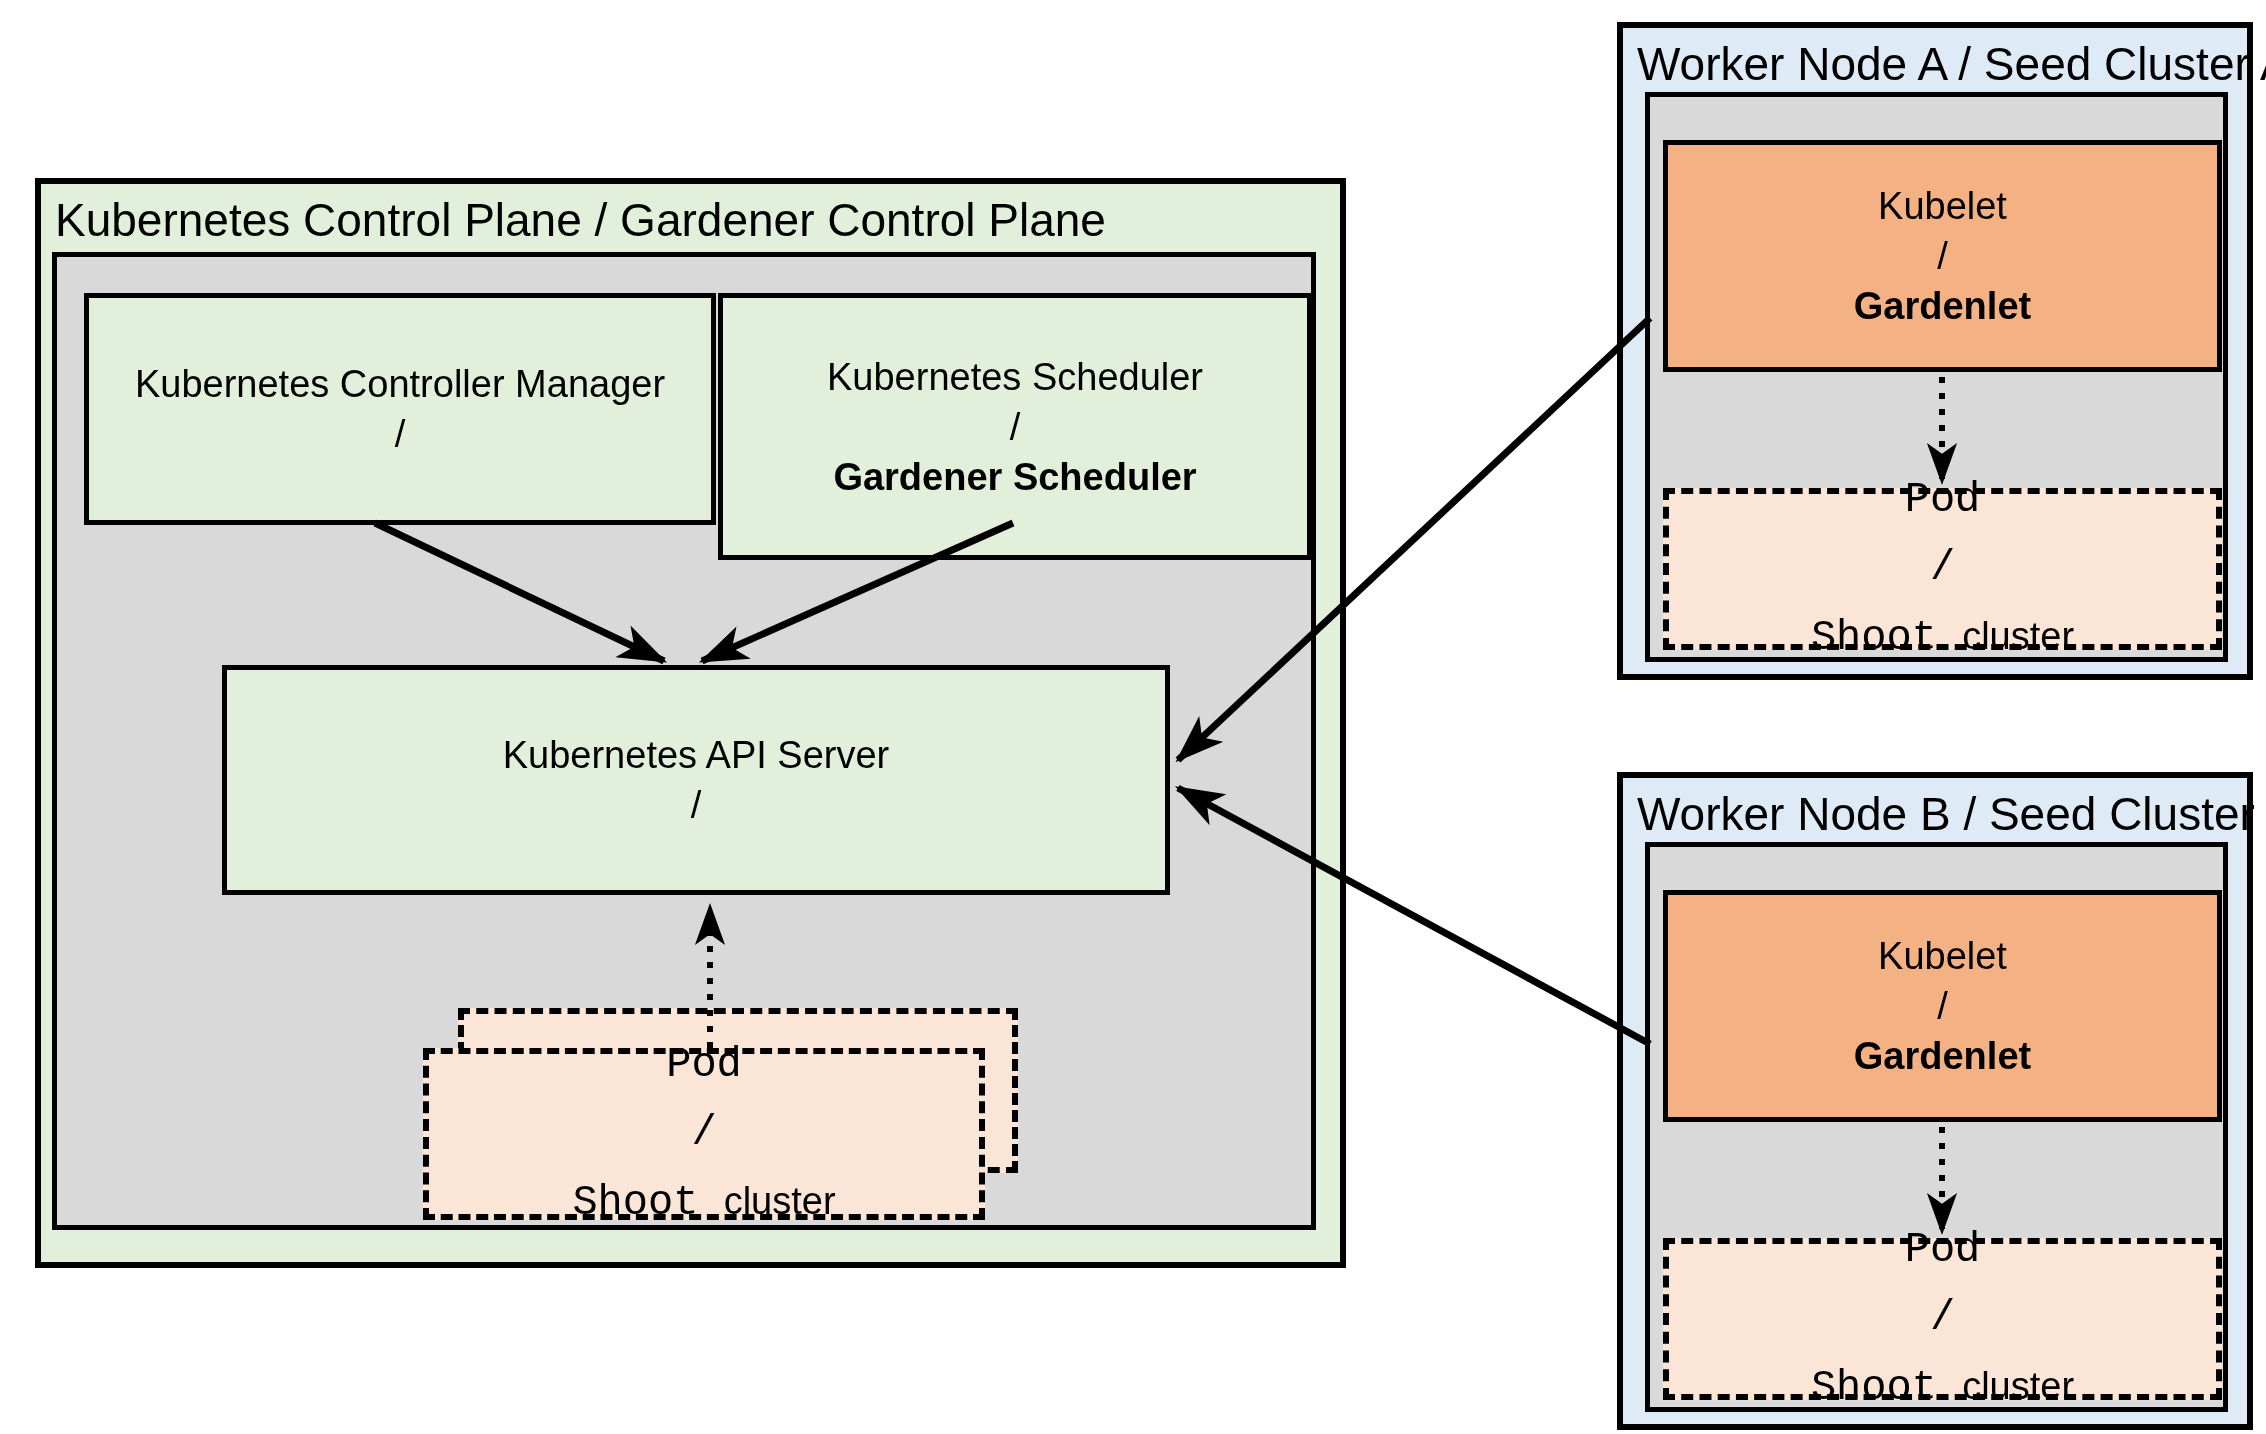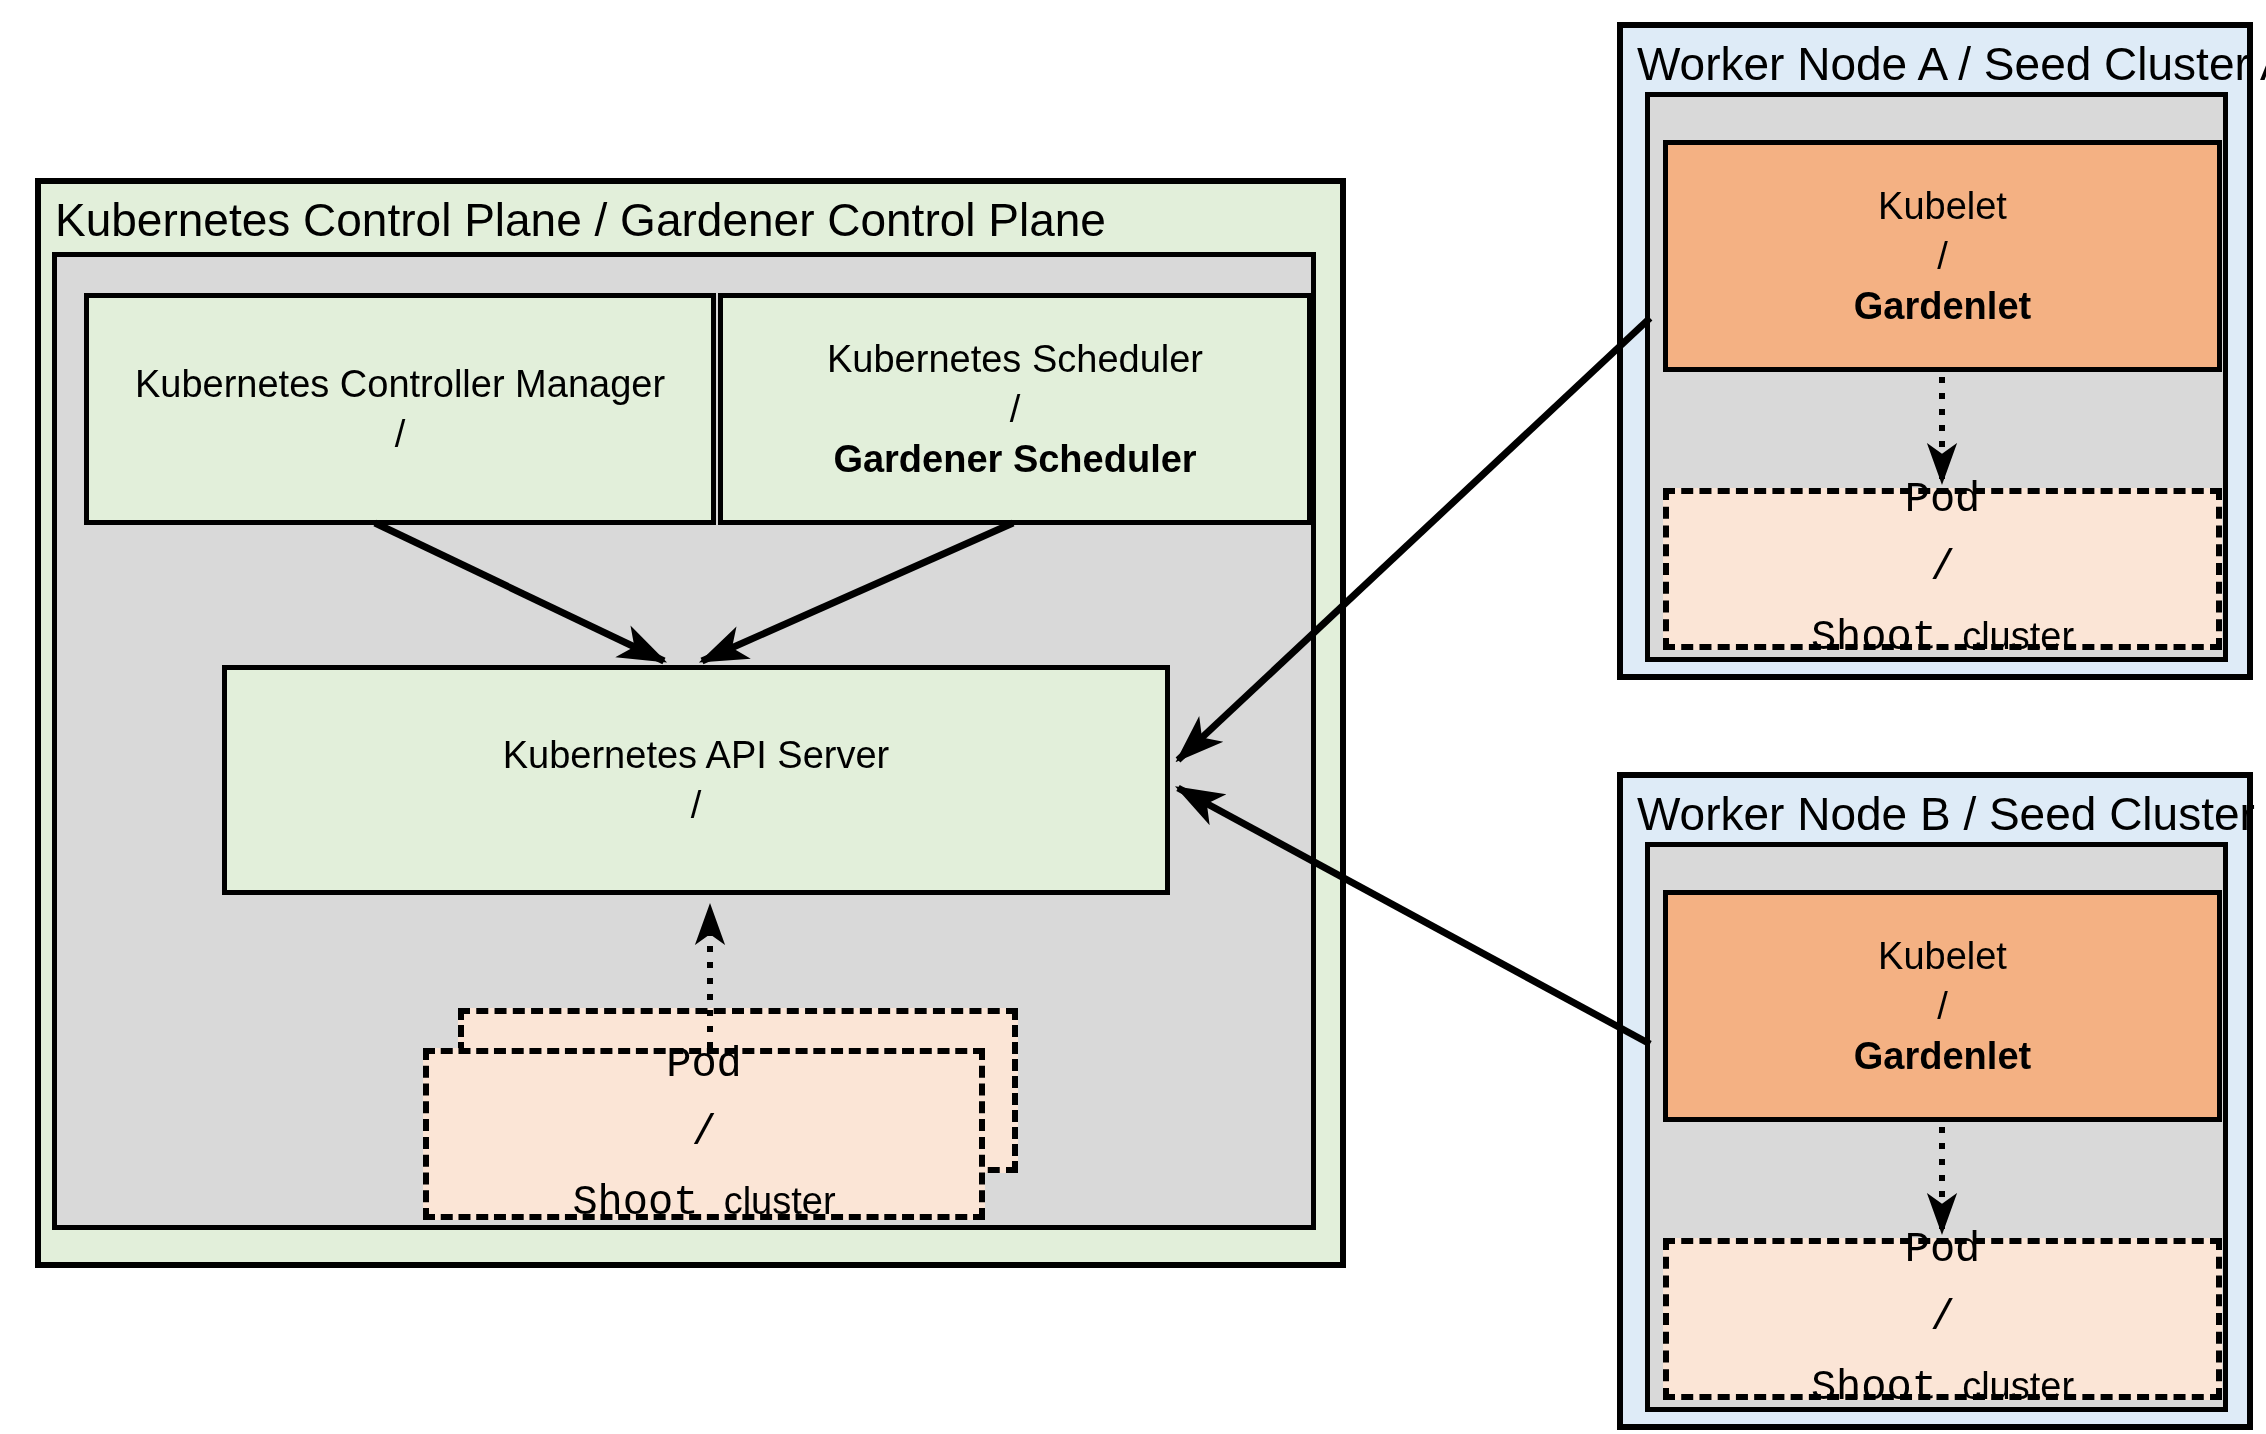--- a/index.html
+++ b/index.html
@@ -42,21 +42,21 @@
   <div class="box solid6 fill-green" style="left:35px;top:178px;width:1311px;height:1090px;">
     <div class="frame-title">Kubernetes Control Plane / Gardener Control Plane</div>
 
     <div class="box solid5 fill-gray" style="left:11px;top:68px;width:1264px;height:978px;">
 
       <div class="box solid5 fill-green center-label" style="left:27px;top:36px;width:632px;height:232px;">
         <div class="label-line">Kubernetes Controller Manager</div>
         <div class="label-line">/</div>
       </div>
 
-      <div class="box solid5 fill-green center-label" style="left:661px;top:36px;width:594px;height:232px;">
+      <div class="box solid5 fill-green center-label" style="left:661px;top:36px;width:594px;height:267px;">
         <div class="label-line">Kubernetes Scheduler</div>
         <div class="label-line">/</div>
         <div class="label-line bold">Gardener Scheduler</div>
       </div>
 
       <div class="box solid5 fill-green center-label" style="left:165px;top:408px;width:948px;height:230px;">
         <div class="label-line">Kubernetes API Server</div>
         <div class="label-line">/</div>
       </div>
 

